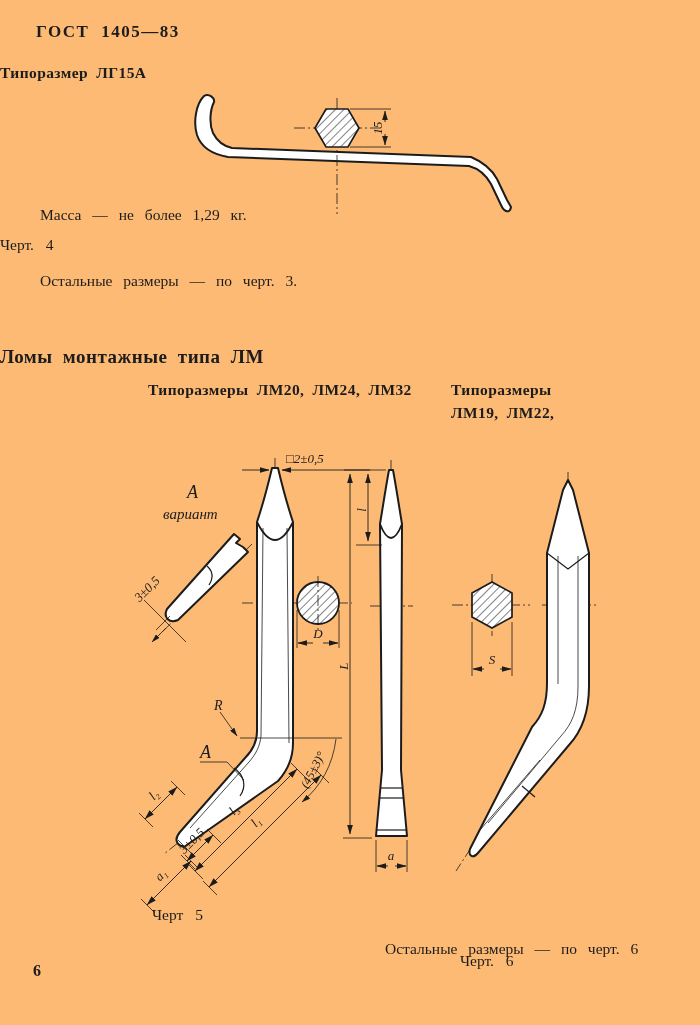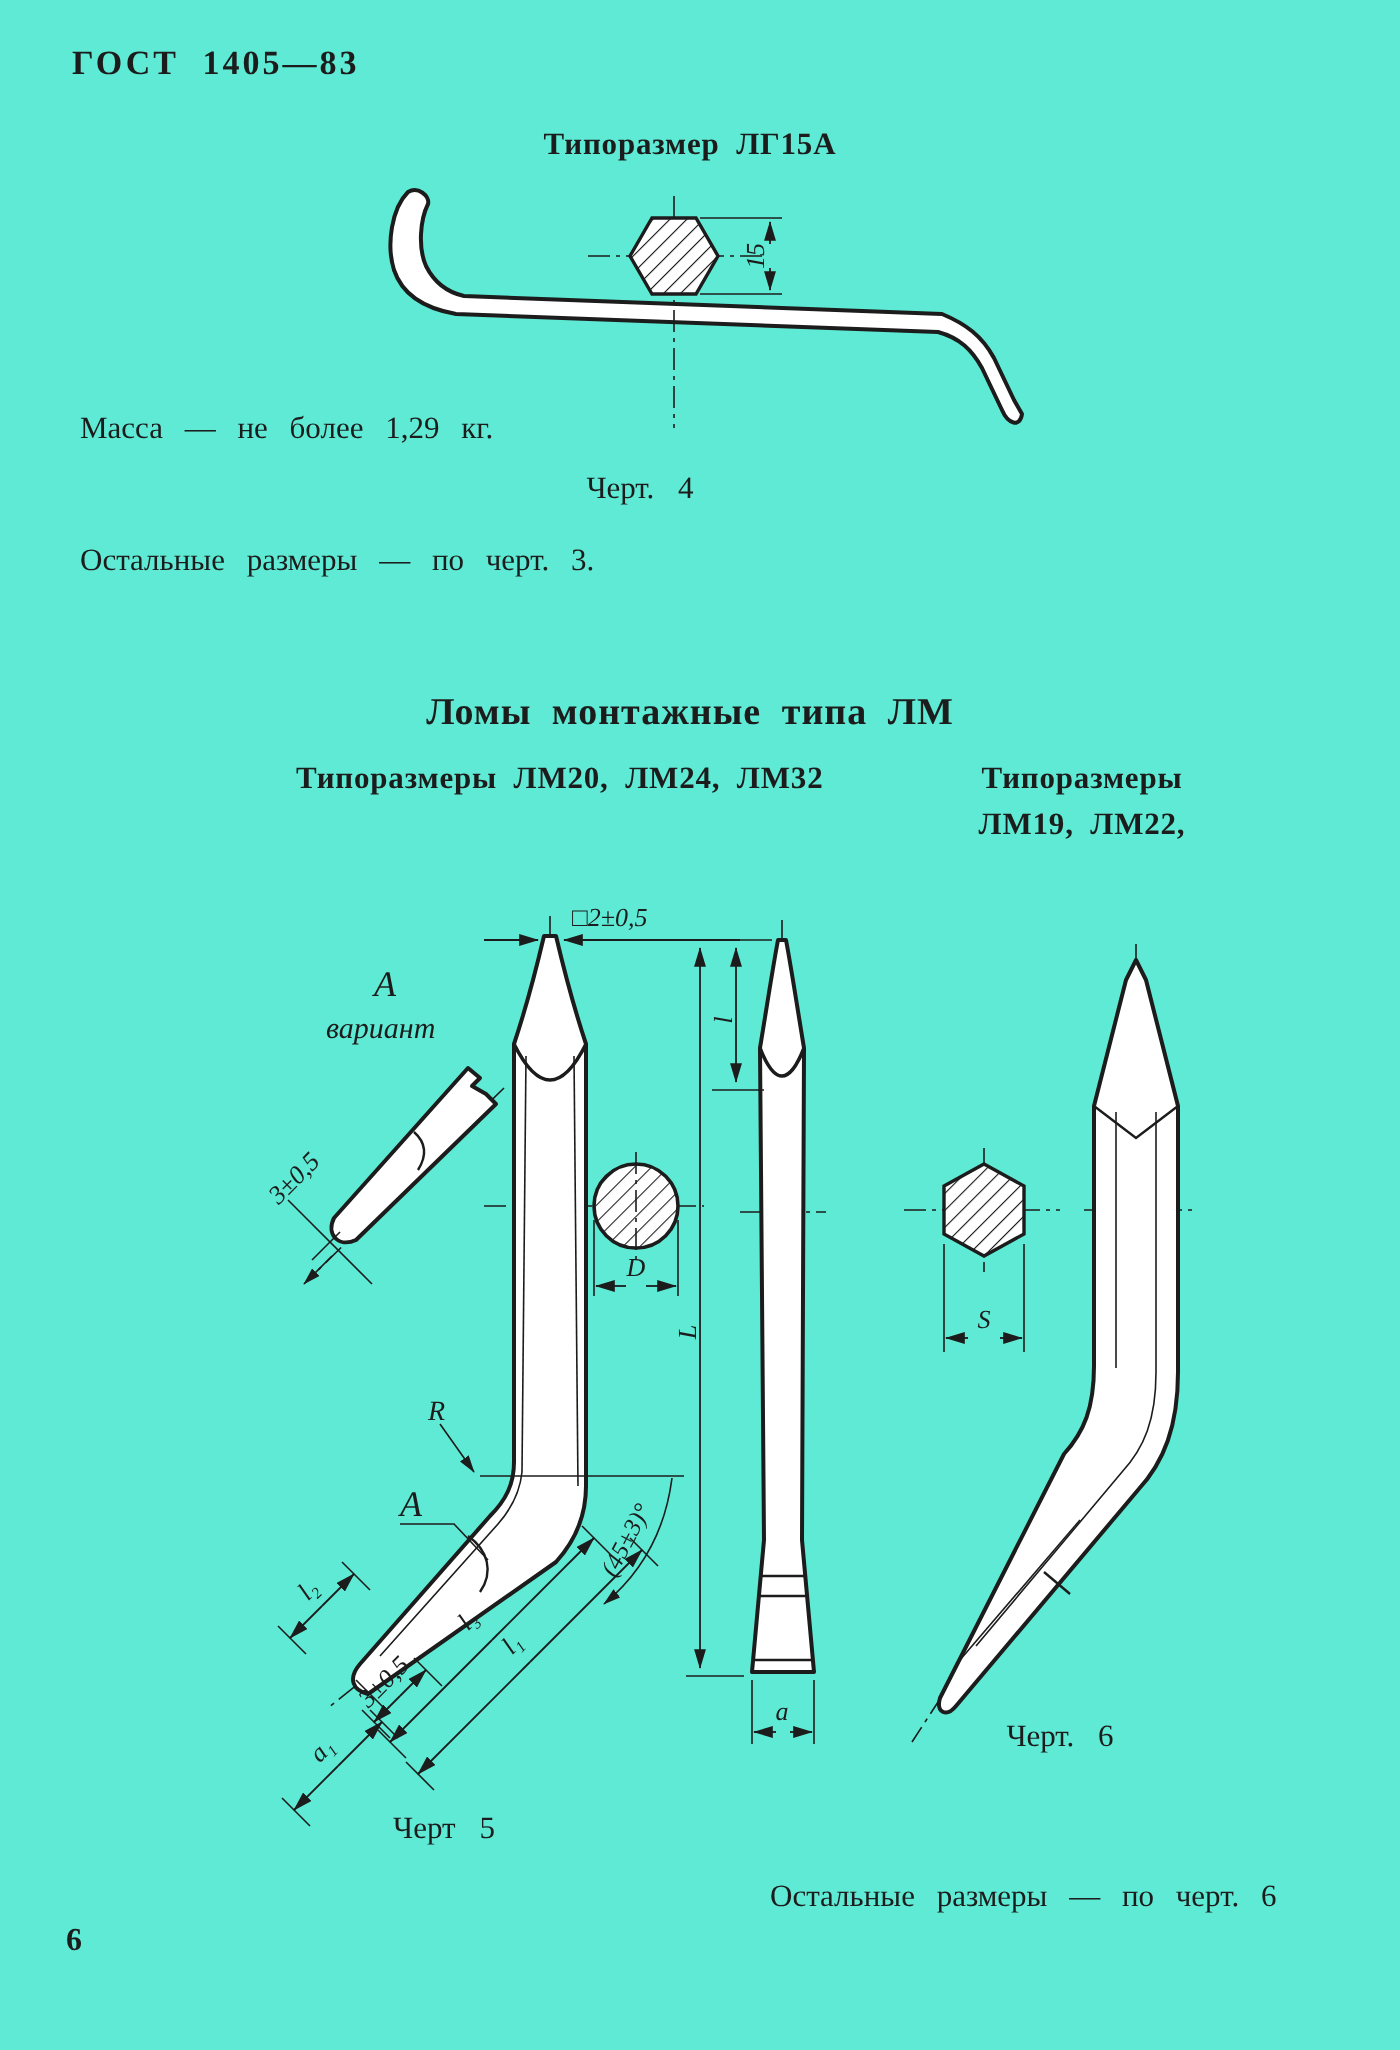--- a/index.html
+++ b/index.html
@@ -1,28 +1,28 @@
 <!DOCTYPE html>
 <html><head>
 <meta charset="utf-8">
 <style>
   html,body{margin:0;padding:0;background:#e8e8e4;}
   #page{
     position:relative;width:700px;height:1025px;margin:0 auto;
-    background:#5eead4;color:#1c1c1c;overflow:hidden;
+    background:#fdba74;color:#1c1c1c;overflow:hidden;
     font-family:"Liberation Serif","DejaVu Serif",serif;
   }
   .t{position:absolute;white-space:nowrap;}
   .b{font-weight:bold;}
   .hdr{font-size:17px;letter-spacing:1.5px;word-spacing:6px;}
   .subt{font-size:15.5px;letter-spacing:.4px;word-spacing:4px;}
   .body-line{font-size:15.5px;word-spacing:7px;}
   .cap{font-size:15.5px;word-spacing:8px;}
   .title-main{font-size:19px;letter-spacing:.5px;word-spacing:5px;}
-  .center{text-align:center;}
+  .center{text-align:left;}
   svg{position:absolute;overflow:visible;}
   svg text{fill:#1c1c1c;font-family:"Liberation Serif","DejaVu Serif",serif;}
   .ol{fill:#ffffff;stroke:#1c1c1c;stroke-width:2;stroke-linejoin:round;}
   .ol15{fill:none;stroke:#1c1c1c;stroke-width:1.8;}
   .md{fill:none;stroke:#1c1c1c;stroke-width:1.2;}
   .tn{fill:none;stroke:#1c1c1c;stroke-width:.8;}
   .dim{fill:none;stroke:#1c1c1c;stroke-width:.9;}
   .cl{fill:none;stroke:#1c1c1c;stroke-width:.8;stroke-dasharray:11 3 2 3;}
   .dtxt{font-style:italic;font-size:13px;}
 </style>
@@ -253,19 +253,19 @@
          L 99 85 Z"></path>
     <path class="md" d="M 99 85 L 120 101 L 141 85"></path>
     <path class="tn" d="M 110 88 V 216"></path>
     <path class="tn" d="M 130 88 V 218"></path>
     <path class="tn" d="M 130 218 C 130 242 124 256 113 268 L 40 355"></path>
     <path class="tn" d="M 92 292 L 32 362"></path>
     <path class="md" d="M 74 318 L 87 329"></path>
   </svg>
 
   <div class="t cap center" style="left:152px;top:864px;width:140px;margin-top:42px;">Черт 5</div>
-  <div class="t cap center" style="left:460px;top:860px;width:140px;">Черт. 6</div>
+  <div class="t cap center" style="left:460px;top:952px;width:140px;">Черт. 6</div>
 
   <div class="t body-line" style="left:385px;top:940px;">Остальные размеры — по черт. 6</div>
 
   <div class="t b" style="left:33px;top:962px;font-size:16px;">6</div>
 
 </div>
 
 </body></html>

